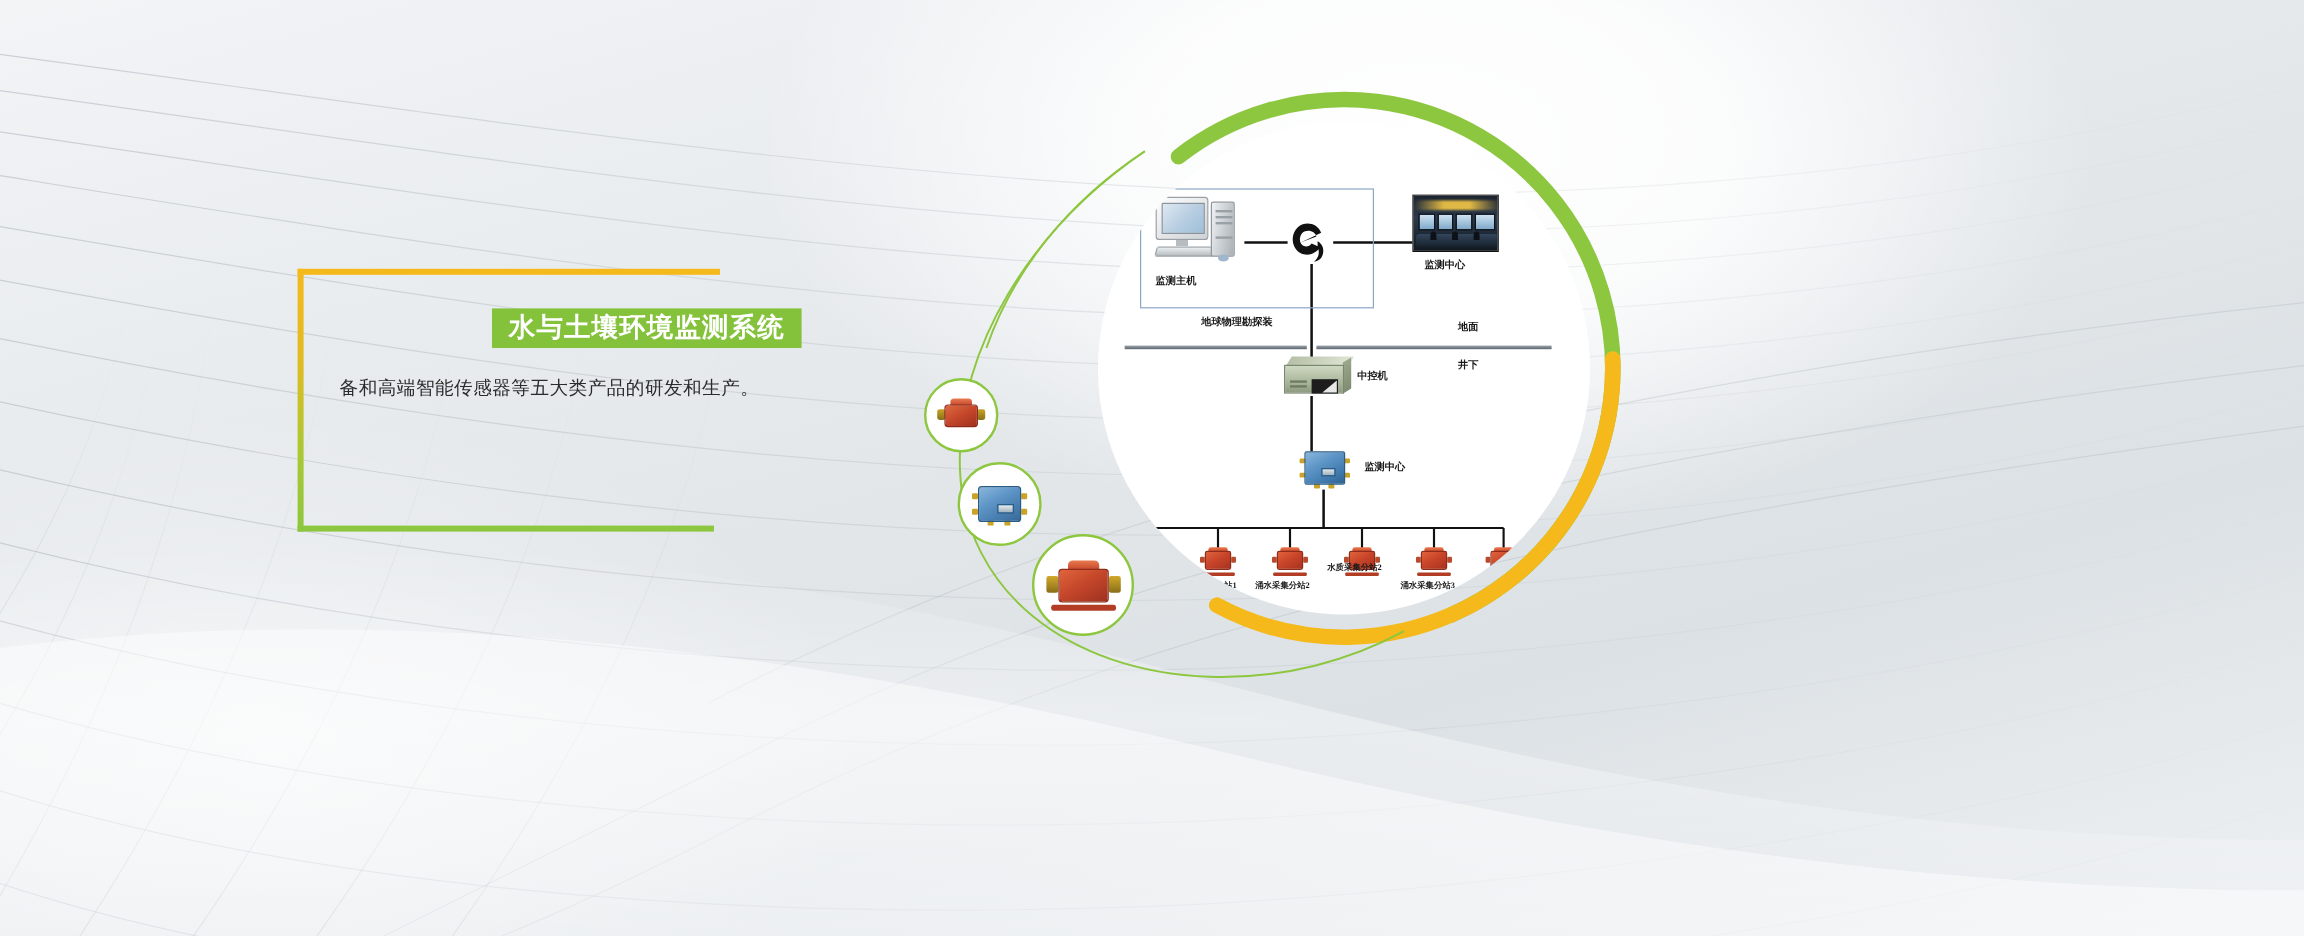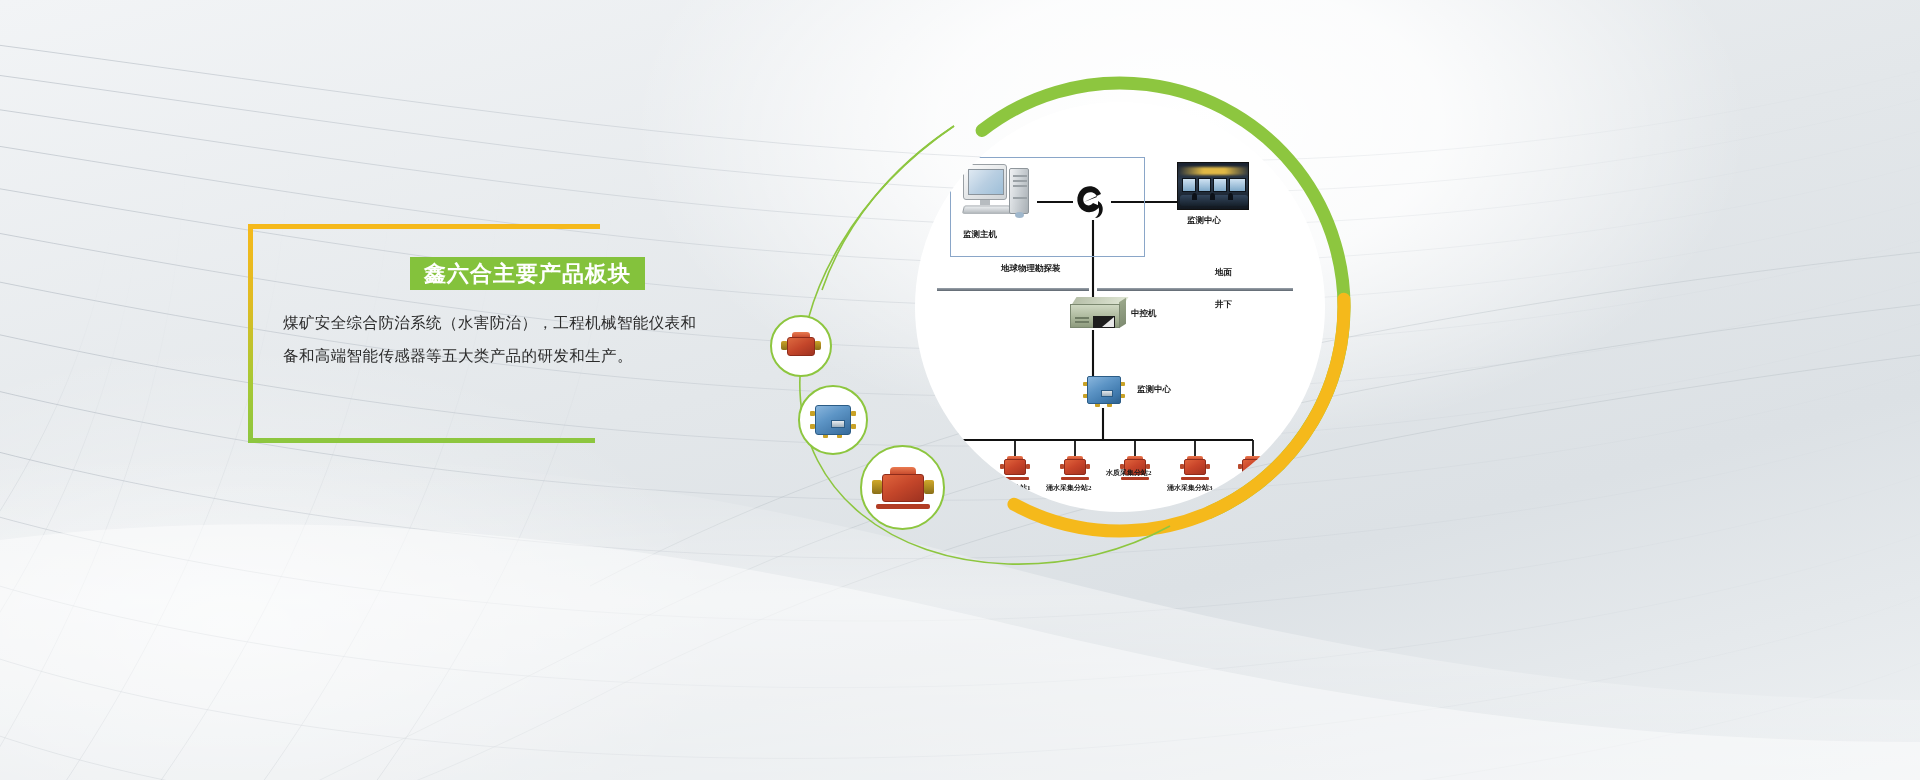--- a/index.html
+++ b/index.html
@@ -358,25 +358,24 @@
     <path d="M0,470 C300,430 640,470 980,560 C1260,634 1560,700 1920,700 L1920,780 L0,780 Z" fill="url(#sheen)" opacity="0.75"></path>
     <path d="M0,540 C320,500 660,540 1000,622 C1280,690 1580,742 1920,742 L1920,780 L0,780 Z" fill="#ffffff" opacity="0.45"></path>
   </svg>
 </div>
 
 <div id="frame-top"></div>
 <div id="frame-left"></div>
 <div id="frame-bottom"></div>
 
 <div id="title-banner">
-  <span class="t">鑫六合主要产品板块</span>
+  <span class="t">水与土壤环境监测系统</span>
 </div>
 
 <div id="body-text">
-  <p>煤矿安全综合防治系统（水害防治），工程机械智能仪表和</p>
   <p>备和高端智能传感器等五大类产品的研发和生产。</p>
 </div>
 
 <div id="right-art">
 
   <svg class="rings" viewBox="0 0 640 540">
 
     <circle cx="380" cy="267" r="224" fill="none" stroke="#8dc63f" stroke-width="13" stroke-linecap="round" stroke-dasharray="760 1600" transform="rotate(-128 380 267)"></circle>
 
     <circle cx="380" cy="267" r="224" fill="none" stroke="#f5b91b" stroke-width="13" stroke-linecap="round" stroke-dasharray="470 1600" transform="rotate(-2 380 267)"></circle>

